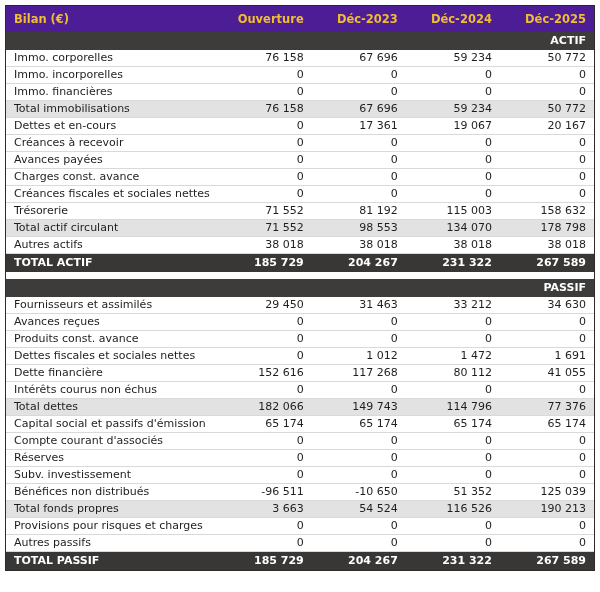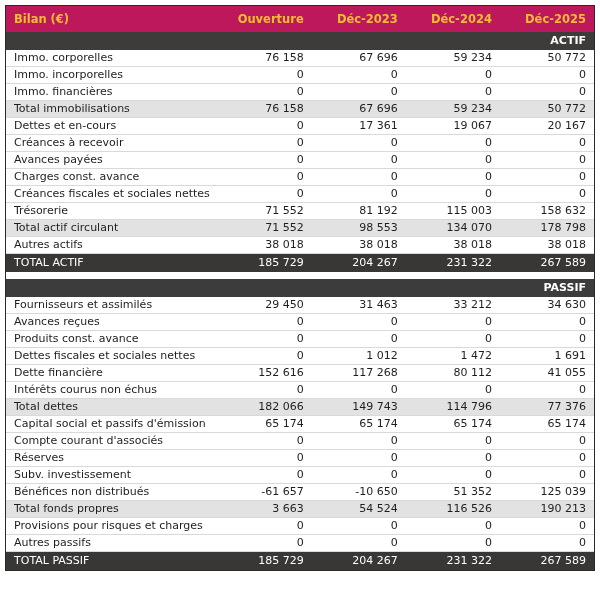--- a/index.html
+++ b/index.html
@@ -22,21 +22,21 @@
   }
   td {
     padding: 1px 8px;
     line-height: 14px;
     border-bottom: 1px solid #D9D9D9;
     white-space: nowrap;
     overflow: hidden;
   }
   td.num { text-align: right; }
   tr.head td {
-    background: #be185d;
+    background: #4c1d95;
     color: #F0BE2F;
     font-weight: bold;
     font-size: 11.5px;
     padding: 6px 8px;
     border-bottom: none;
   }
   tr.sec td {
     background: #3D3C3A;
     color: #FFFFFF;
     font-weight: bold;
@@ -44,21 +44,21 @@
     border-bottom: none;
     text-align: right;
   }
   tr.sub td {
     background: #E2E2E2;
     font-weight: normal;
   }
   tr.tot td {
     background: #383735;
     color: #FFFFFF;
-    font-weight: normal;
+    font-weight: bold;
     padding: 2px 8px;
     border-bottom: none;
   }
   tr.gap td {
     height: 7px;
     padding: 0;
     border-bottom: none;
     background: #FFFFFF;
   }
 </style>
@@ -259,21 +259,21 @@
   </tr>
   <tr>
     <td>Subv. investissement</td>
     <td class="num">0</td>
     <td class="num">0</td>
     <td class="num">0</td>
     <td class="num">0</td>
   </tr>
   <tr>
     <td>Bénéfices non distribués</td>
-    <td class="num">-61 657</td>
+    <td class="num">-96 511</td>
     <td class="num">-10 650</td>
     <td class="num">51 352</td>
     <td class="num">125 039</td>
   </tr>
   <tr class="sub">
     <td>Total fonds propres</td>
     <td class="num">3 663</td>
     <td class="num">54 524</td>
     <td class="num">116 526</td>
     <td class="num">190 213</td>

